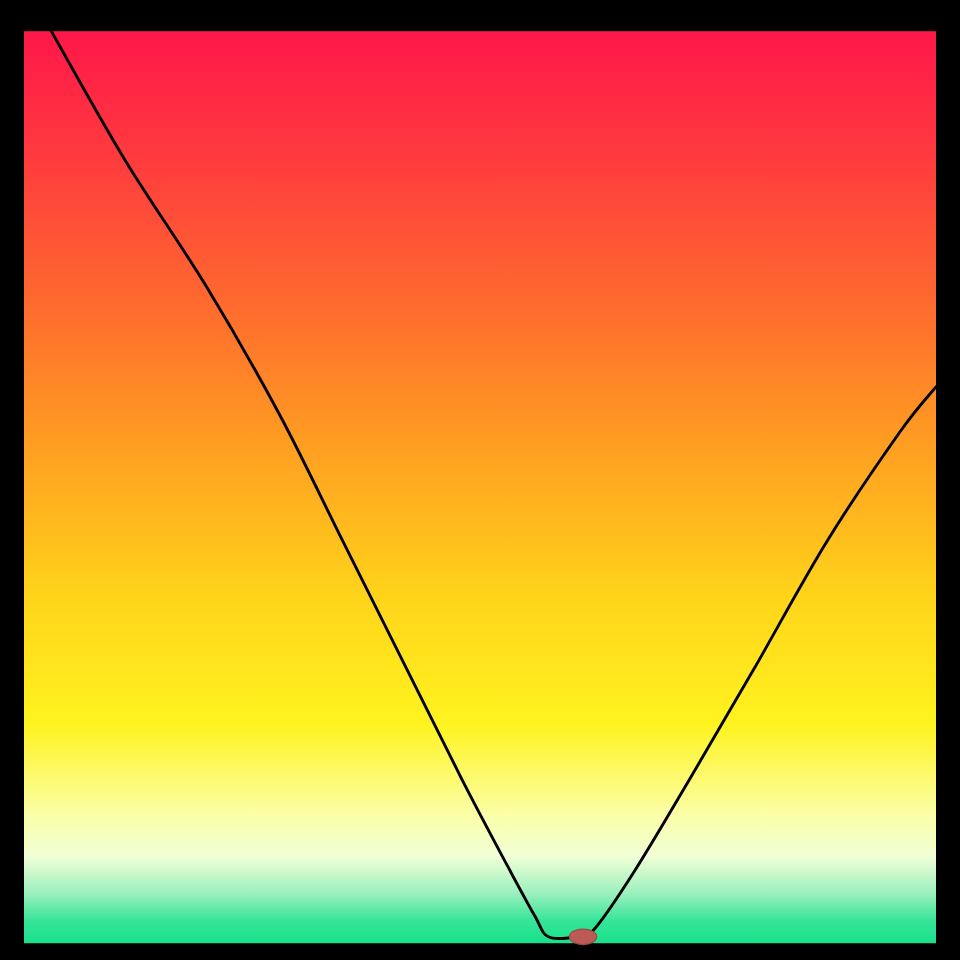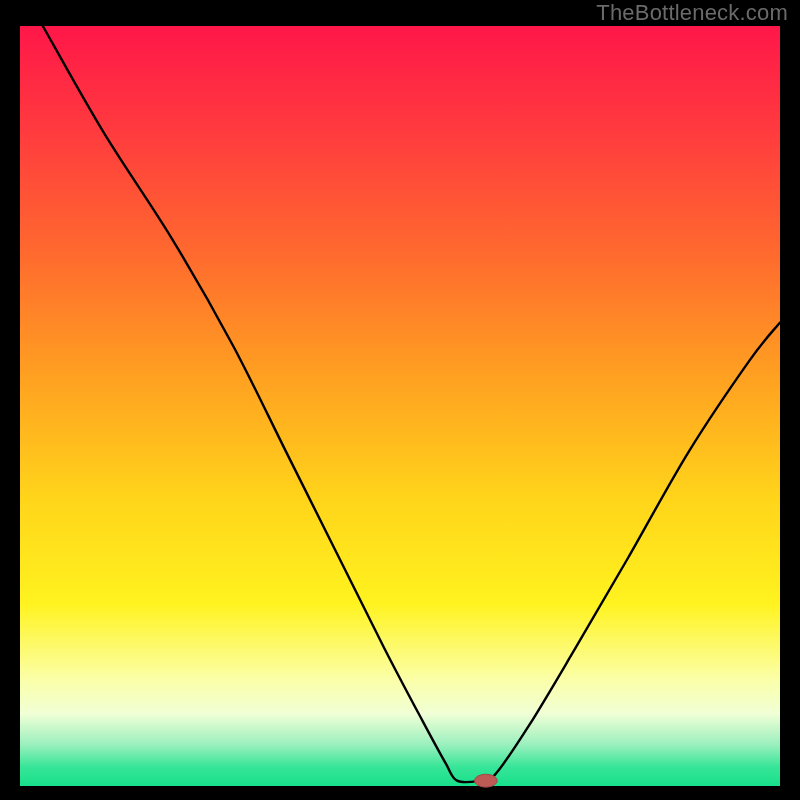--- a/index.html
+++ b/index.html
@@ -51,14 +51,13 @@
           <stop offset="90.50%" stop-color="#f0ffd6"></stop>
           <stop offset="94.50%" stop-color="#9cf0be"></stop>
           <stop offset="97.50%" stop-color="#37e598"></stop>
           <stop offset="100.00%" stop-color="#17e08b"></stop>
         </linearGradient>
     </defs>
     <rect id="bg-rect" fill="url(#bg-grad)" x="20" y="26" width="760" height="760"></rect>
     <path id="curve-path" fill="none" stroke-width="2.4" stroke-linecap="round" stroke-linejoin="round" d="M 42.8 26 C 52.93333333333333 43.733333333333334, 82.06666666666666 96.93333333333331, 103.6 132.39999999999998 C 125.13333333333333 167.86666666666665, 150.46666666666667 203.3333333333334, 172 238.80000000000007 C 193.53333333333333 274.26666666666677, 213.8 309.7333333333334, 232.8 345.20000000000005 C 251.8 380.6666666666667, 268.26666666666665 416.1333333333334, 286 451.6 C 303.73333333333335 487.06666666666666, 322.73333333333335 525.0666666666666, 339.2 558 C 355.66666666666663 590.9333333333334, 370.8666666666667 621.9666666666667, 384.8 649.2 C 398.73333333333335 676.4333333333334, 412.6666666666667 702.4, 422.8 721.4 C 432.93333333333334 740.4, 439.90000000000003 753.32, 445.6 763.2 C 451.3 773.08, 451.29999999999995 777.7666666666667, 456.99999999999994 780.68 C 462.69999999999993 783.5933333333332, 473.4666666666667 781.6933333333333, 479.8 780.68 C 486.1333333333333 779.6666666666666, 486.76666666666665 783.8466666666667, 495 774.6 C 503.23333333333335 765.3533333333334, 515.9000000000001 746.1, 529.2 725.2 C 542.5 704.3000000000001, 558.3333333333333 677.0666666666667, 574.8 649.2 C 591.2666666666667 621.3333333333334, 609 590.9333333333334, 628 558 C 647 525.0666666666666, 668.5333333333333 484.53333333333336, 688.8 451.6 C 709.0666666666666 418.6666666666667, 734.4 381.9333333333333, 749.6 360.4 C 764.8000000000001 338.8666666666667, 774.9333333333334 328.73333333333335, 780 322.40000000000003" stroke="#000000"></path>
     <ellipse id="marker" cx="485.88" cy="780.68" rx="11.4" ry="6.460000000000001" fill="#bd5a56" stroke="#9c4a47" stroke-width="1"></ellipse>
   </svg>
-  <div class="watermark">TheBottleneck.com</div>
 </div>
 
 </body></html>

